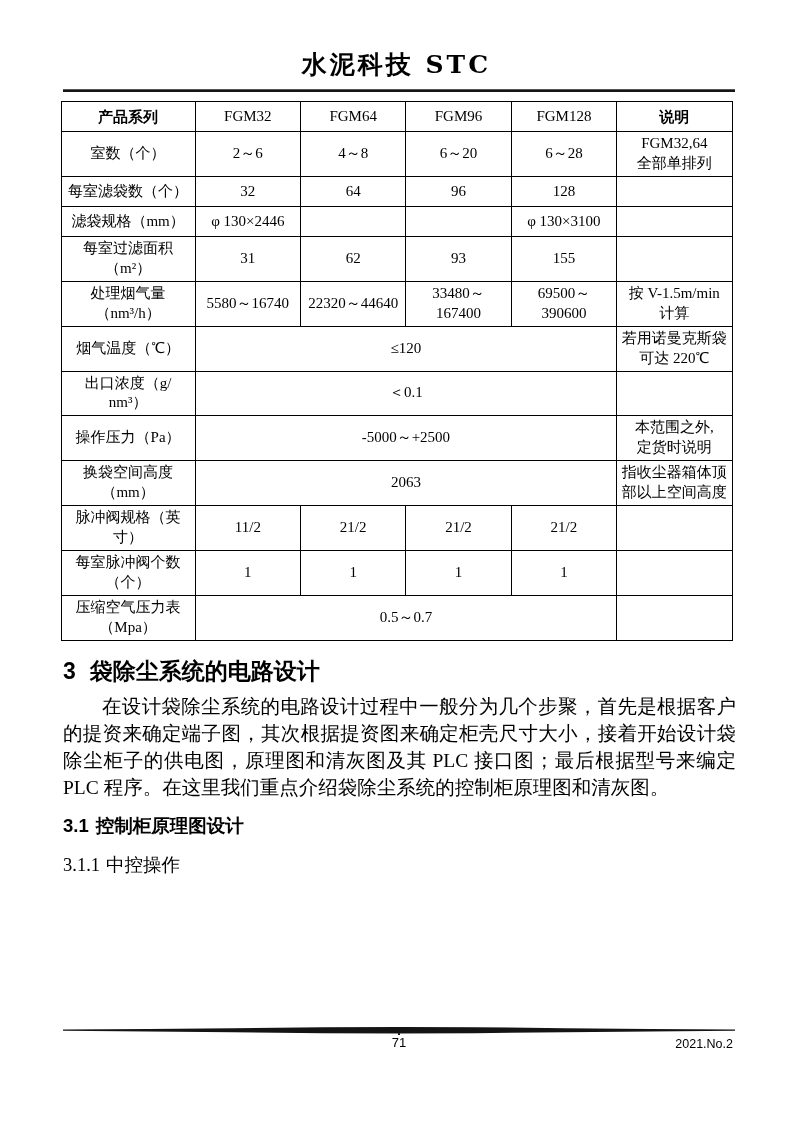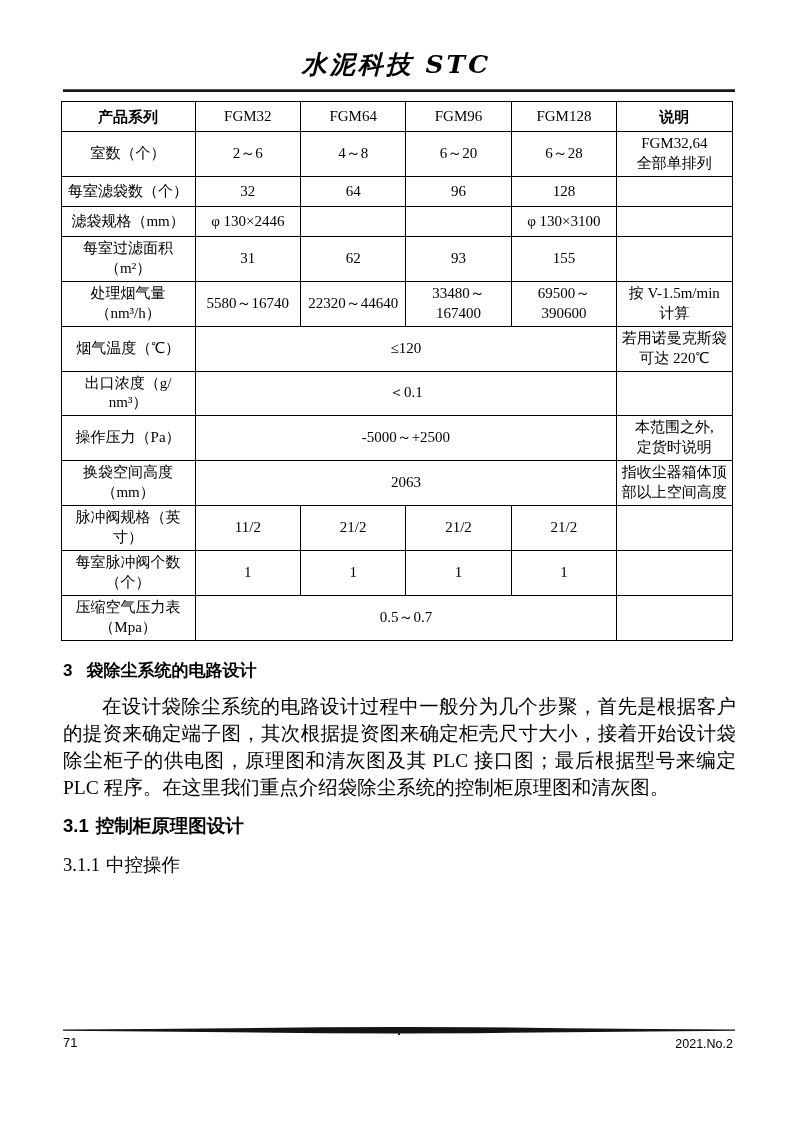--- a/index.html
+++ b/index.html
@@ -11,21 +11,20 @@
     color: #000;
     overflow: hidden;
   }
   .page { position: absolute; inset: 0; background: #fff; }
 
   
   .journal-title {
     margin-top: 48px;
     text-align: center;
     font-family: "DejaVu Serif", serif;
-    font-style: italic;
     font-weight: bold;
     font-size: 25px;
     letter-spacing: 3px;
   }
   .header-rule {
     margin: 8px 58px 0 63px;
     height: 3px;
     background: #161616;
     border-top: 1px solid #555;
   }
@@ -67,21 +66,21 @@
   tr.r-md td, tr.r-md th { height: 30px; }
   tr.r-lg td, tr.r-lg th { height: 45px; }
   td.note-cell { font-size: 14.5px; }
 
   
   .content { padding: 0 57px 0 63px; }
   .sec-heading {
     margin-top: 15px;
     font-family: "Liberation Sans", sans-serif;
     font-weight: bold;
-    font-size: 17px;
+    font-size: 23px;
     line-height: 30px;
   }
   .sec-heading .sec-num { margin-right: 14px; }
   .sec-heading.sub { font-size: 18.5px; margin-top: 10px; }
   .sec-heading.sub .sec-num { margin-right: 7px; }
   .para {
     margin-top: 7px;
     font-size: 19.5px;
     line-height: 27px;
     text-align: justify;
@@ -95,20 +94,21 @@
   .subsub .sec-num { margin-right: 6px; text-align: center; }
 
   
   .footer { position: absolute; left: 63px; right: 58px; top: 1026px; }
   .footer-rule-svg { display: block; width: 100%; height: 9px; }
   .footer-row {
     position: relative;
     margin-top: 0px;
     font-family: "Liberation Sans", sans-serif;
     font-size: 13px;
+    text-align: center;
     line-height: 16px;
   }
   .footer-issue { position: absolute; right: 2px; top: 1px; font-size: 12.5px; }
 </style>
 </head>
 <body>
 
 <div class="page">
 
   <div class="journal-title">水泥科技 STC</div>

